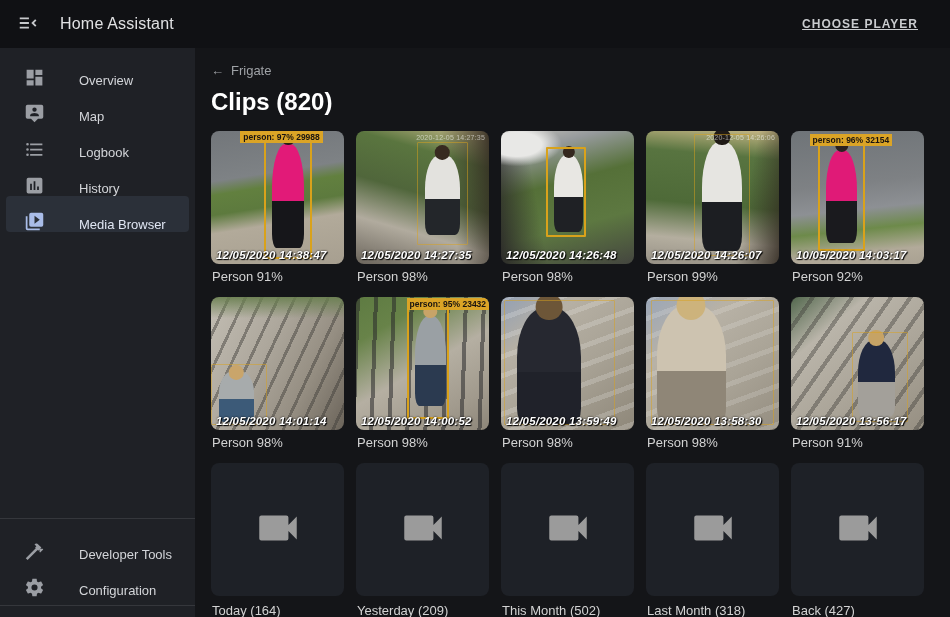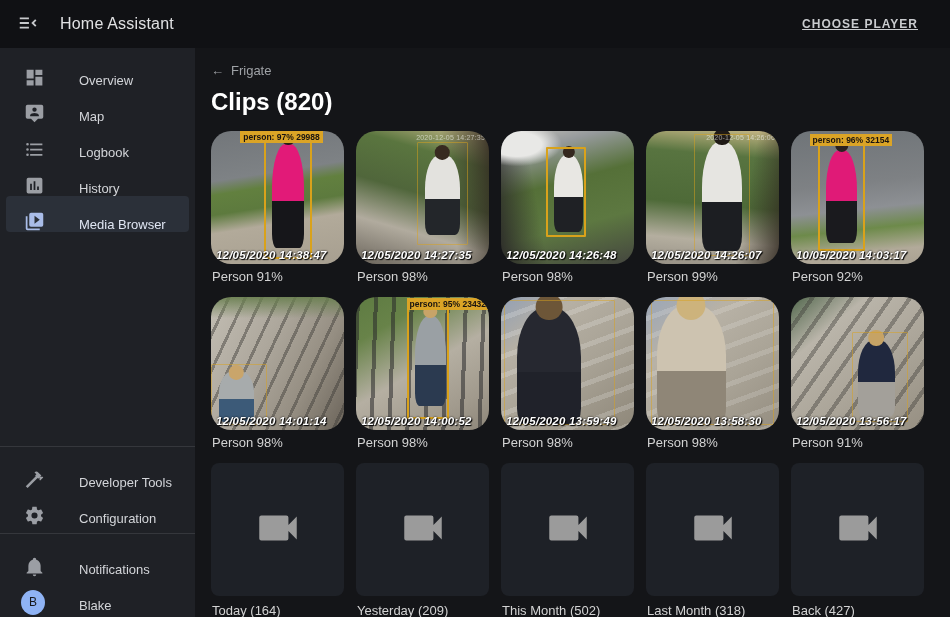--- a/index.html
+++ b/index.html
@@ -62,21 +62,21 @@
   .content { flex: 1; padding: 13px 26px 0 16px; background: #141518; overflow: hidden; }
   .breadcrumb {
     display: inline-flex; align-items: center; gap: 7px;
     color: #9fa2a6; font-size: 13px; cursor: pointer; margin-top: 2px;
   }
   .page-title { color: #ffffff; font-size: 24px; font-weight: 700; margin: 9px 0 15px; }
 
   .grid { display: grid; grid-template-columns: repeat(5, 1fr); column-gap: 12px; }
   .clip-card { margin-bottom: 11px; cursor: pointer; }
   .thumb {
-    aspect-ratio: 1/1; border-radius: 20px; position: relative; overflow: hidden;
+    aspect-ratio: 1/1; border-radius: 8px; position: relative; overflow: hidden;
     background: #333;
   }
   .clip-label { margin: 5px 0 2px 1px; color: #d3d3d3; font-size: 13px; }
   .ts {
     position: absolute; left: 5px; bottom: 3px; color: #fff;
     font-size: 11.5px; font-weight: 700; font-style: italic; letter-spacing: .2px;
     text-shadow: 0 0 2px #000, 1px 1px 1px #000; white-space: nowrap; z-index: 4;
   }
   .osd {
     position: absolute; right: 4px; top: 3px; color: rgba(255,255,255,.55);
@@ -181,37 +181,20 @@
   <div class="nav-item">
     <span class="nav-icon">
             <svg viewBox="0 0 24 24">
               <path d="M12,15.5A3.5,3.5 0 0,1 8.5,12A3.5,3.5 0 0,1 12,8.5A3.5,3.5 0 0,1 15.5,12A3.5,3.5 0 0,1 12,15.5M19.43,12.97C19.47,12.65 19.5,12.33 19.5,12C19.5,11.67 19.47,11.34 19.43,11L21.54,9.37C21.73,9.22 21.78,8.95 21.66,8.73L19.66,5.27C19.54,5.05 19.27,4.96 19.05,5.05L16.56,6.05C16.04,5.66 15.5,5.32 14.87,5.07L14.5,2.42C14.46,2.18 14.25,2 14,2H10C9.75,2 9.54,2.18 9.5,2.42L9.13,5.07C8.5,5.32 7.96,5.66 7.44,6.05L4.95,5.05C4.73,4.96 4.46,5.05 4.34,5.27L2.34,8.73C2.21,8.95 2.27,9.22 2.46,9.37L4.57,11C4.53,11.34 4.5,11.67 4.5,12C4.5,12.33 4.53,12.65 4.57,12.97L2.46,14.63C2.27,14.78 2.21,15.05 2.34,15.27L4.34,18.73C4.46,18.95 4.73,19.03 4.95,18.95L7.44,17.94C7.96,18.34 8.5,18.68 9.13,18.93L9.5,21.58C9.54,21.82 9.75,22 10,22H14C14.25,22 14.46,21.82 14.5,21.58L14.87,18.93C15.5,18.67 16.04,18.34 16.56,17.94L19.05,18.95C19.27,19.03 19.54,18.95 19.66,18.73L21.66,15.27C21.78,15.05 21.73,14.78 21.54,14.63L19.43,12.97Z"></path>
             </svg>
           </span>
     <span class="nav-label">Configuration</span>
   </div>
 </div>
     <div class="nav-divider"></div>
-    <div id="nav-footer">
-  <div class="nav-item">
-    <span class="nav-icon">
-            <svg viewBox="0 0 24 24">
-              <path d="M21,19V20H3V19L5,17V11C5,7.9 7.03,5.17 10,4.29C10,4.19 10,4.1 10,4A2,2 0 0,1 12,2A2,2 0 0,1 14,4C14,4.1 14,4.19 14,4.29C16.97,5.17 19,7.9 19,11V17L21,19M14,21A2,2 0 0,1 12,23A2,2 0 0,1 10,21H14Z"></path>
-            </svg>
-          </span>
-    <span class="nav-label">Notifications</span>
-  </div>
-
-  <div class="nav-item">
-    <span class="nav-icon">
-            <span class="avatar">B</span>
-          </span>
-    <span class="nav-label">Blake</span>
-  </div>
-</div>
   </nav>
 
   <main class="content">
     <div class="breadcrumb">
       <span>←</span>
       <span>Frigate</span>
     </div>
     <h1 class="page-title">Clips (820)</h1>
     <div class="grid" id="clips-grid">
   <div class="clip-card">

